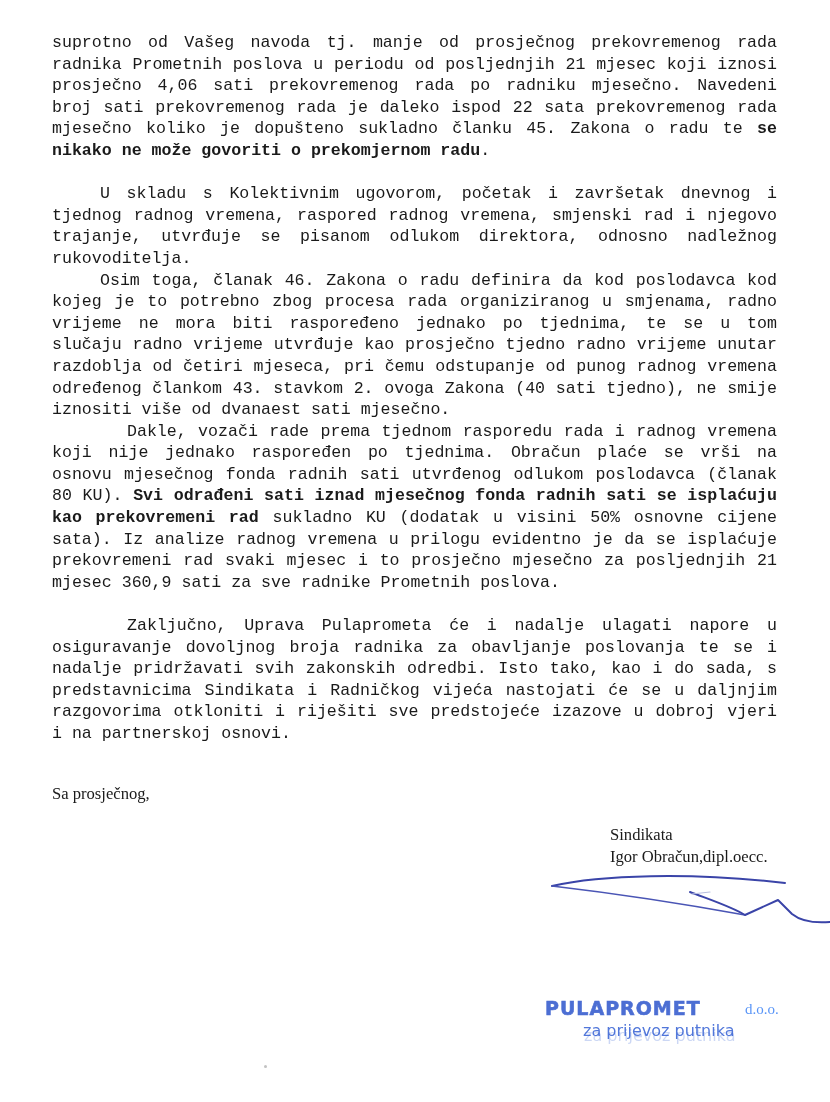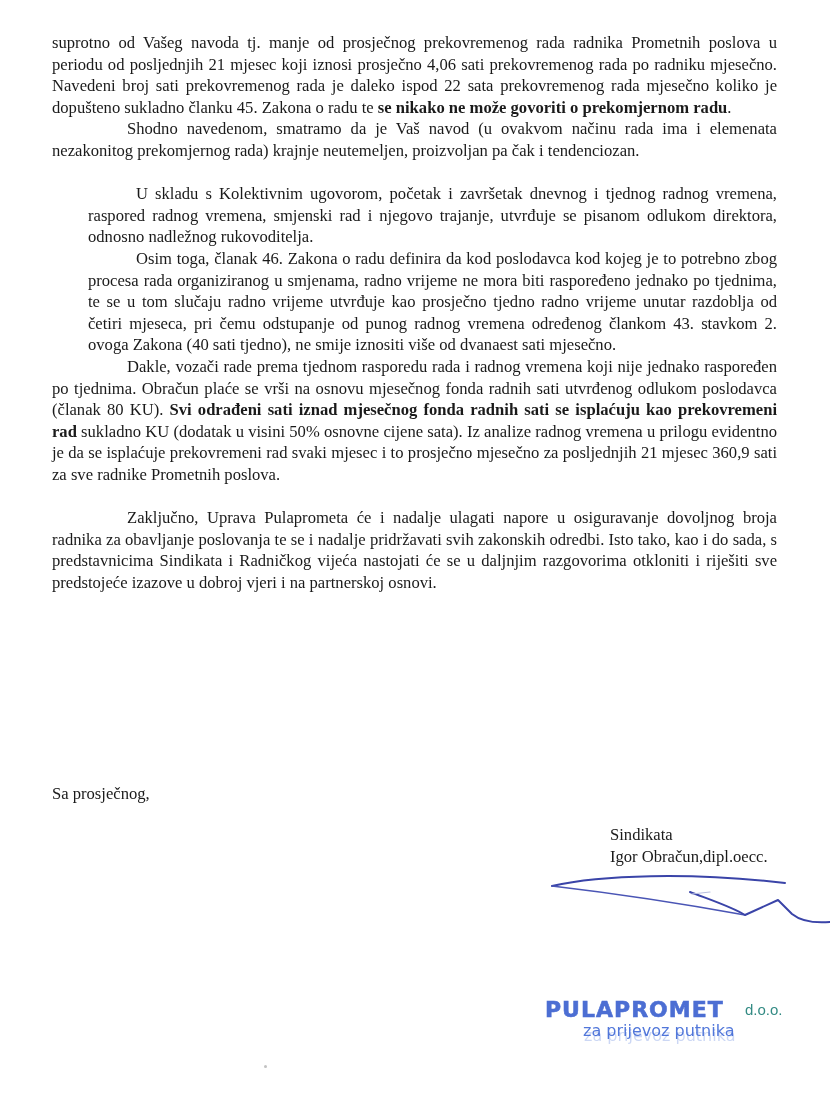--- a/index.html
+++ b/index.html
@@ -5,62 +5,61 @@
     html, body { margin: 0; padding: 0; background: #ffffff; }
     body { width: 830px; height: 1102px; position: relative; overflow: hidden; }
     .page {
       position: absolute; left: 0; top: 0; width: 830px; height: 1102px;
       background: #ffffff;
       font-family: "Liberation Serif", serif;
       color: #1a1a1a;
     }
     .body-text {
       position: absolute; left: 52px; top: 32px; width: 725px;
-      font-size: 16.6px; line-height: 21.6px;
+      font-size: 16.6px; line-height: 21.6px; font-family: Liberation Mono, monospace;
     }
     .p { margin: 0; text-align: justify; }
-    .indent1 { text-indent: 48px; margin-left: 36px; }
+    .indent1 { text-indent: 48px; }
     .indent2 { text-indent: 75px; }
     .gap { height: 21.6px; }
     .list-item { margin: 0; padding-left: 48px; }
     .list-item .num { display: inline-block; width: 22px; }
     b { font-weight: bold; }
     .closing { position: absolute; left: 52px; top: 784px; font-size: 16.6px; }
     .sig-block { position: absolute; left: 610px; top: 824px; font-size: 16.6px; line-height: 21.6px; }
     .signature { position: absolute; left: 540px; top: 870px; width: 290px; height: 60px; }
     .stamp { position: absolute; left: 540px; top: 995px; width: 280px; height: 60px; color: #2f5bd1; }
     .stamp-name {
       position: absolute; left: 5px; top: 2px;
       font-family: "DejaVu Sans", sans-serif; font-weight: bold;
-      font-size: 22px; letter-spacing: 1px; color: #2d55cc;
+      font-size: 19px; letter-spacing: 1px; color: #2d55cc;
       -webkit-text-stroke: 0.6px #2d55cc; opacity: 0.85;
     }
     .stamp-suffix {
       position: absolute; left: 205px; top: 6px;
-      font-family: Liberation Sans, sans-serif; font-size: 15px; color: #0f766e; opacity: 0.85;
+      font-family: Liberation Serif, serif; font-size: 15px; color: #3b82f6; opacity: 0.85;
     }
     .stamp-sub {
       position: absolute; left: 43px; top: 26px;
       font-family: "DejaVu Sans", sans-serif; font-size: 16px; color: #3460d4; opacity: 0.85;
     }
     .stamp-ghost {
       position: absolute; left: 44px; top: 31px;
       font-family: "DejaVu Sans", sans-serif; font-size: 16px; color: #6e8fe0; opacity: 0.35;
     }
     .speck { position: absolute; left: 264px; top: 1065px; width: 3px; height: 3px; background: #999; border-radius: 50%; opacity: 0.6; }
   </style>
 </head>
 <body>
 
 <div class="page">
   <div class="body-text">
     <p class="p">
       <span>suprotno od Vašeg navoda tj. manje od prosječnog prekovremenog rada radnika Prometnih poslova u periodu od posljednjih 21 mjesec koji iznosi prosječno 4,06 sati prekovremenog rada po radniku mjesečno. Navedeni broj sati prekovremenog rada je daleko ispod 22 sata prekovremenog rada mjesečno koliko je dopušteno sukladno članku 45. Zakona o radu te </span><b>se nikako ne može govoriti o prekomjernom radu</b><span>.</span>
     </p>
-    <p class="p indent2">Shodno navedenom, smatramo da je Vaš navod (u ovakvom načinu rada ima i elemenata nezakonitog prekomjernog rada) krajnje neutemeljen, proizvoljan pa čak i tendenciozan.</p>
     <div class="gap"></div>
     <p class="p indent1">U skladu s Kolektivnim ugovorom, početak i završetak dnevnog i tjednog radnog vremena, raspored radnog vremena, smjenski rad i njegovo trajanje, utvrđuje se pisanom odlukom direktora, odnosno nadležnog rukovoditelja.</p>
     <p class="p indent1">Osim toga, članak 46. Zakona o radu definira da kod poslodavca kod kojeg je to potrebno zbog procesa rada organiziranog u smjenama, radno vrijeme ne mora biti raspoređeno jednako po tjednima, te se u tom slučaju radno vrijeme utvrđuje kao prosječno tjedno radno vrijeme unutar razdoblja od četiri mjeseca, pri čemu odstupanje od punog radnog vremena određenog člankom 43. stavkom 2. ovoga Zakona (40 sati tjedno), ne smije iznositi više od dvanaest sati mjesečno.</p>
     <p class="p indent2">
       <span>Dakle, vozači rade prema tjednom rasporedu rada i radnog vremena koji nije jednako raspoređen po tjednima. Obračun plaće se vrši na osnovu mjesečnog fonda radnih sati utvrđenog odlukom poslodavca (članak 80 KU). </span><b>Svi odrađeni sati iznad mjesečnog fonda radnih sati se isplaćuju kao prekovremeni rad</b><span> sukladno KU (dodatak u visini 50% osnovne cijene sata). Iz analize radnog vremena u prilogu evidentno je da se isplaćuje prekovremeni rad svaki mjesec i to prosječno mjesečno za posljednjih 21 mjesec 360,9 sati za sve radnike Prometnih poslova.</span>
     </p>
     <div class="gap"></div>
     <p class="p indent2">Zaključno, Uprava Pulaprometa će i nadalje ulagati napore u osiguravanje dovoljnog broja radnika za obavljanje poslovanja te se i nadalje pridržavati svih zakonskih odredbi. Isto tako, kao i do sada, s predstavnicima Sindikata i Radničkog vijeća nastojati će se u daljnjim razgovorima otkloniti i riješiti sve predstojeće izazove u dobroj vjeri i na partnerskoj osnovi.</p>
   </div>
 

